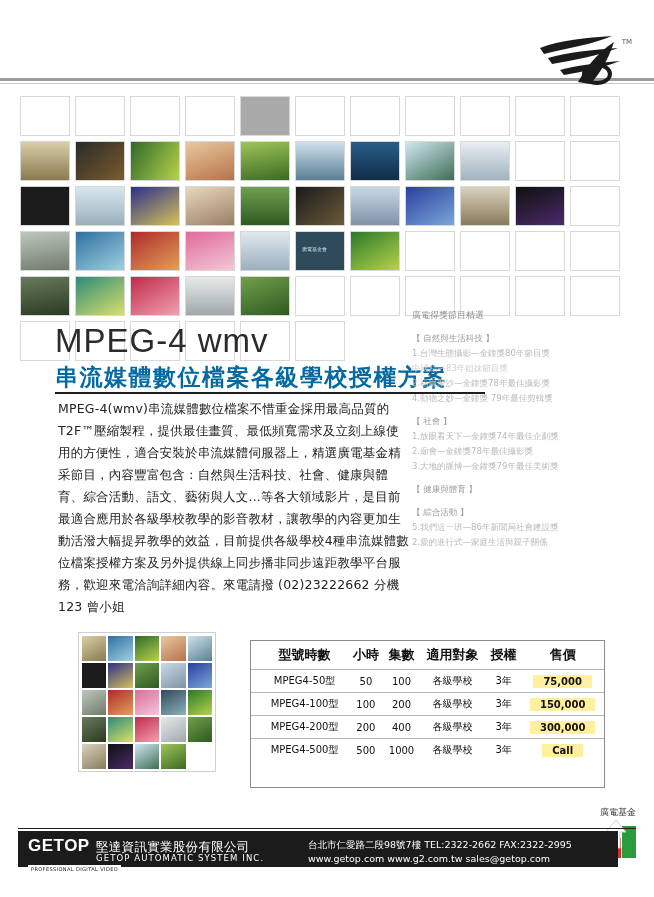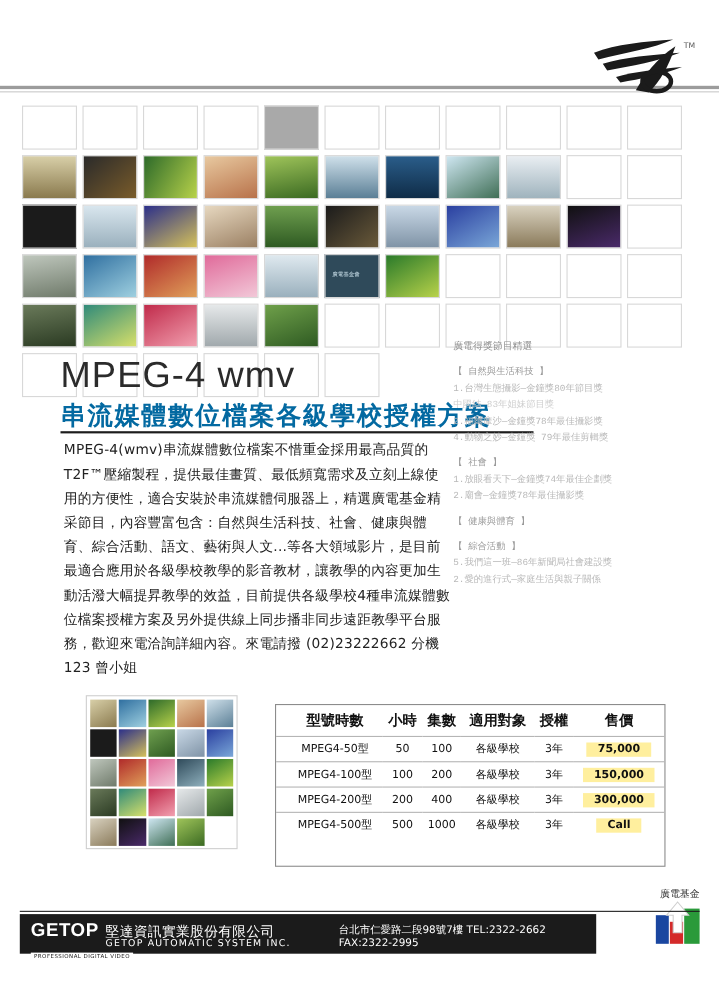--- a/index.html
+++ b/index.html
@@ -33,21 +33,21 @@
   .headline{position:absolute;left:55px;top:322px;}
   .h1{font-size:33px;color:#2b2b2b;letter-spacing:1px;font-family:"Liberation Sans",sans-serif;font-weight:400;}
   .h2{font-size:23px;color:#0369a1;letter-spacing:1.5px;margin-top:2px;font-weight:bold;}
   .h-rule{position:absolute;left:0;top:70px;width:430px;height:2px;background:#1d1d1d;}
 
   
   .body-copy{position:absolute;left:58px;top:398px;width:352px;font-size:12.5px;line-height:22px;color:#222;letter-spacing:.2px;}
   .body-copy p{margin:0;}
 
   
-  .awards{position:absolute;left:412px;top:308px;width:215px;font-size:8.5px;line-height:15px;color:#b9b9b9;font-family:Liberation Mono, monospace;}
+  .awards{position:absolute;left:412px;top:308px;width:215px;font-size:8.5px;line-height:15px;color:#b9b9b9;}
   .awards .a-title{color:#8f8f8f;font-size:9px;margin-bottom:2px;}
   .awards .a-head{color:#9a9a9a;margin-top:8px;}
   .awards .a-line{white-space:nowrap;overflow:hidden;}
   .awards .fade{color:#cfcfcf;}
 
   
   .mini{position:absolute;left:78px;top:632px;width:138px;height:140px;border:1px solid #cfcfcf;background:#fff;padding:2px;box-sizing:border-box;}
   .mini-row{display:flex;}
   .mini-cell{width:25px;height:25px;margin:1px;overflow:hidden;position:relative;}
 
@@ -56,21 +56,21 @@
   table.price{border-collapse:collapse;width:100%;font-size:12.5px;color:#111;}
   table.price th{font-weight:bold;padding:5px 2px 5px 2px;text-align:center;font-size:13px;margin-top:46px;}
   table.price td{padding:4px 2px;text-align:center;font-size:10px;}
   table.price tbody tr{border-top:1px solid #b5b5b5;}
   .col-model{text-align:left;padding-left:12px !important;}
   .hl{background:#ffef9e;display:inline-block;padding:1px 10px;font-weight:bold;}
   .shadow{position:absolute;left:256px;top:646px;width:355px;height:148px;background:#d6d6d6;z-index:-1;}
 
   
   .fbar-top{position:absolute;left:18px;top:828px;width:618px;height:1px;background:#1f1f1f;}
-  .fbar{position:absolute;left:18px;top:831px;width:524px;height:36px;background:#1b1b1b;color:#fff;}
+  .fbar{position:absolute;left:18px;top:831px;width:600px;height:36px;background:#1b1b1b;color:#fff;}
   .getop{position:absolute;left:10px;top:5px;}
   .getop .g1{font-size:17px;font-weight:bold;letter-spacing:.5px;color:#fff;font-family:"Liberation Sans",sans-serif;}
   .getop .g2{font-size:5px;background:#fff;color:#1b1b1b;padding:1px 3px;letter-spacing:.4px;display:inline-block;margin-top:1px;}
   .fcn{position:absolute;left:78px;top:8px;font-size:12.5px;color:#fff;letter-spacing:.3px;}
   .fen{position:absolute;left:78px;top:22px;font-size:8.5px;color:#fff;letter-spacing:1.1px;}
   .fright1{position:absolute;left:290px;top:8px;font-size:9.5px;color:#fff;}
   .fright2{position:absolute;left:290px;top:22px;font-size:9.5px;color:#fff;}
   .gef{position:absolute;right:18px;top:806px;font-size:9px;color:#333;}
   .geflogo{position:absolute;right:16px;top:818px;width:42px;height:44px;}
 </style>
@@ -187,20 +187,21 @@
 
     <div class="a-head">【 自然與生活科技 】</div>
     <div class="a-line">1.台灣生態攝影—金鐘獎80年節目獎</div>
     <div class="a-line fade">中國結—83年姐妹節目獎</div>
     <div class="a-line">2.福爾摩沙—金鐘獎78年最佳攝影獎</div>
     <div class="a-line">4.動物之妙—金鐘獎 79年最佳剪輯獎</div>
 
     <div class="a-head">【 社會 】</div>
     <div class="a-line">1.放眼看天下—金鐘獎74年最佳企劃獎</div>
     <div class="a-line">2.廟會—金鐘獎78年最佳攝影獎</div>
+    <div class="a-line">3.大地的脈搏—金鐘獎79年最佳美術獎</div>
 
     <div class="a-head">【 健康與體育 】</div>
 
     <div class="a-head">【 綜合活動 】</div>
     <div class="a-line">5.我們這一班—86年新聞局社會建設獎</div>
     <div class="a-line">2.愛的進行式—家庭生活與親子關係</div>
   </div>
 
   <div class="mini">
     <div class="mini-row">
@@ -302,15 +303,16 @@
 
   <div class="fbar-top"></div>
   <div class="fbar">
     <div class="getop">
       <div class="g1">GETOP</div>
       <div class="g2">PROFESSIONAL DIGITAL VIDEO</div>
     </div>
     <div class="fcn">堅達資訊實業股份有限公司</div>
     <div class="fen">GETOP AUTOMATIC SYSTEM INC.</div>
     <div class="fright1">台北市仁愛路二段98號7樓 TEL:2322-2662 FAX:2322-2995</div>
+    <div class="fright2">www.getop.com      www.g2.com.tw    sales@getop.com</div>
   </div>
 
 </div>
 
 </body></html>

